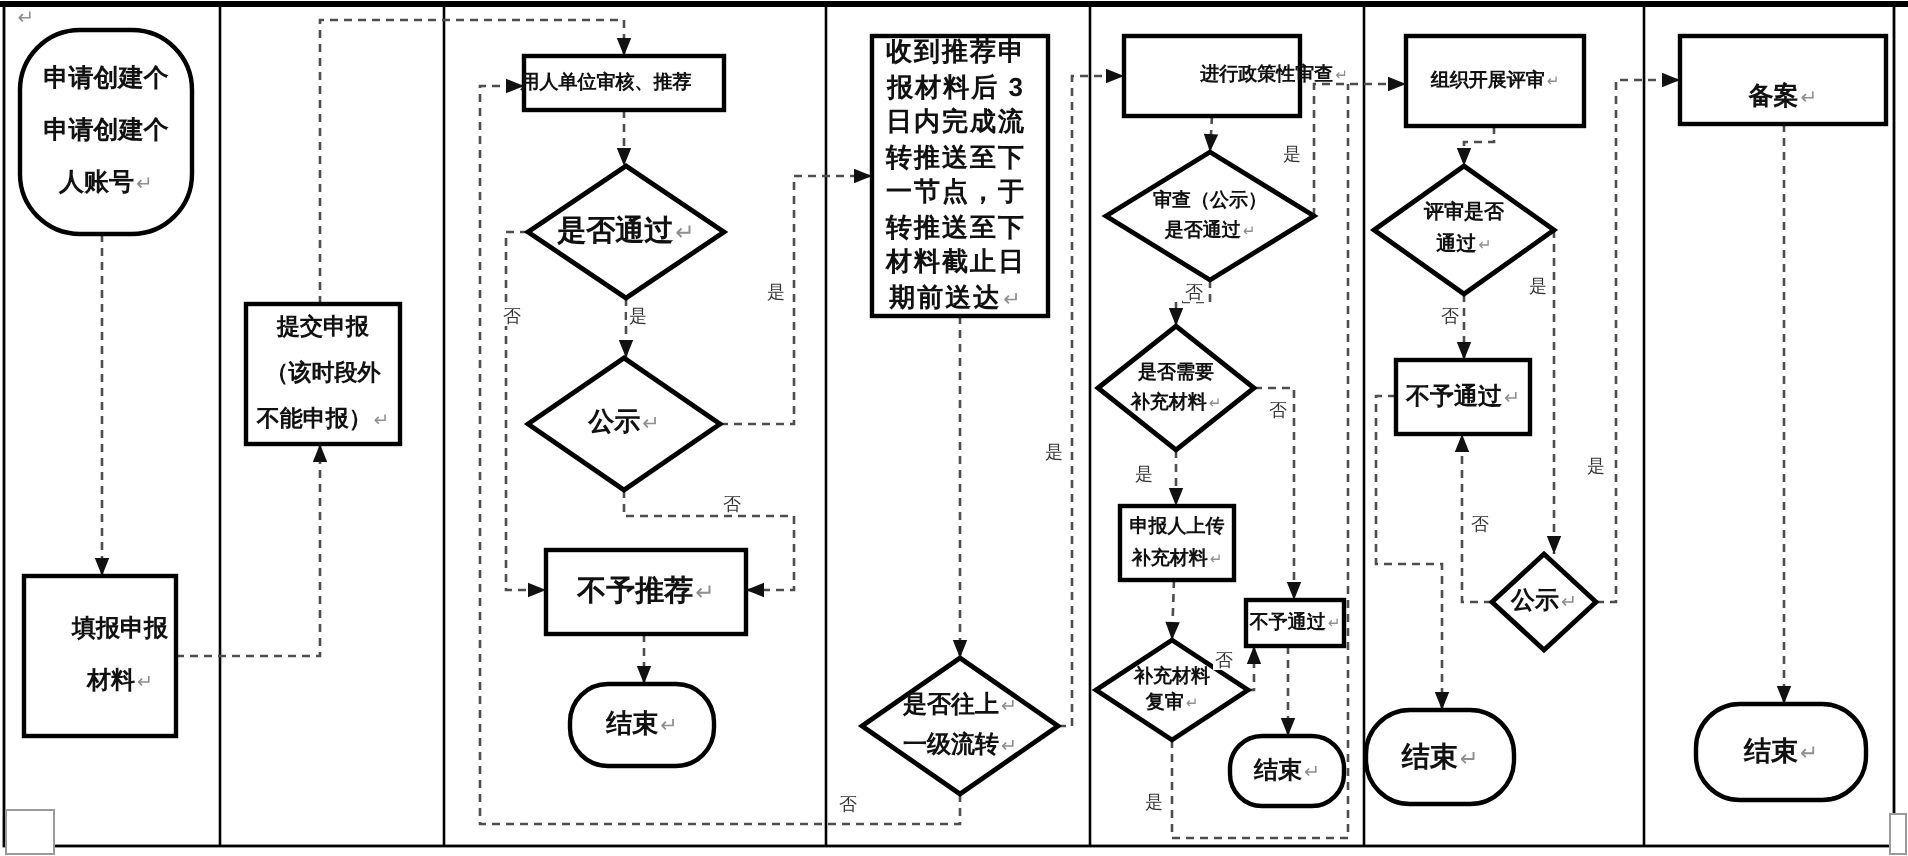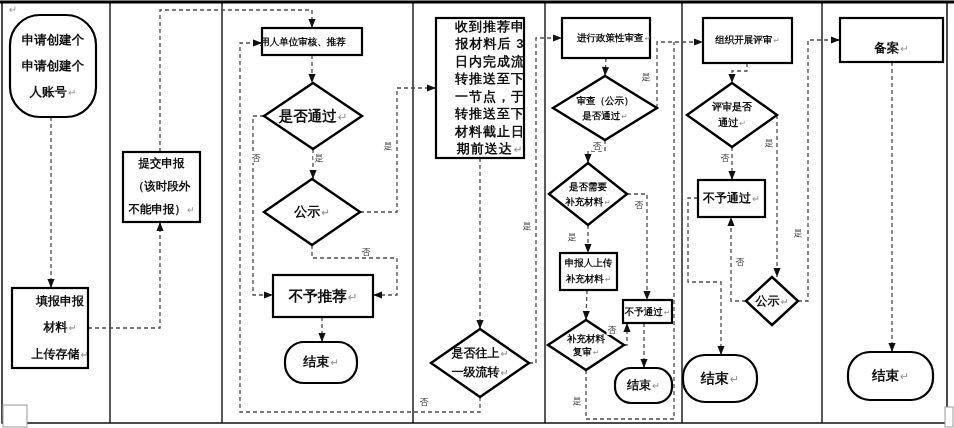--- a/index.html
+++ b/index.html
@@ -117,21 +117,20 @@
     </svg>
   <div id="text-layer">
       <div class="node-label" style="left: 10px; top: 15px; width: 86px; height: 102px; font-size: 12.5px; line-height: 26px;">
         <span class="ln">申请创建个</span>
         <span class="ln">申请创建个</span>
         <span class="ln">人账号<span class="ret">↵</span></span>
       </div>
       <div class="node-label" style="left: 12px; top: 288px; width: 96px; height: 80px; font-size: 12px; line-height: 26px;">
         <span class="ln">填报申报</span>
         <span class="ln">材料<span class="ret">↵</span></span>
-        <span class="ln">上传存储<span class="ret">↵</span></span>
       </div>
       <div class="node-label" style="left: 123px; top: 152px; width: 77px; height: 70px; font-size: 11.5px; line-height: 23px;">
         <span class="ln">提交申报</span>
         <span class="ln">（该时段外</span>
         <span class="ln">不能申报）<span class="ret">↵</span></span>
       </div>
       <div class="node-label" style="left: 262px; top: 28px; width: 82px; height: 27px; font-size: 9.5px; line-height: 12px;">
         <span class="ln">用人单位审核、推荐</span>
       </div>
       <div class="node-label" style="left: 264px; top: 83px; width: 98px; height: 66px; font-size: 14.5px; line-height: 18px;">
@@ -139,35 +138,35 @@
       </div>
       <div class="node-label" style="left: 264px; top: 179px; width: 96px; height: 66px; font-size: 13px; line-height: 16px;">
         <span class="ln">公示<span class="ret">↵</span></span>
       </div>
       <div class="node-label" style="left: 273px; top: 275px; width: 100px; height: 42px; font-size: 14.5px; line-height: 18px;">
         <span class="ln">不予推荐<span class="ret">↵</span></span>
       </div>
       <div class="node-label" style="left: 285px; top: 342px; width: 72px; height: 41px; font-size: 13px; line-height: 16px;">
         <span class="ln">结束<span class="ret">↵</span></span>
       </div>
-      <div class="node-label" style="left: 436px; top: 18px; width: 108px; height: 140px; font-size: 13px; line-height: 17.5px; letter-spacing: 1px;">
+      <div class="node-label" style="left: 424px; top: 18px; width: 108px; height: 140px; font-size: 13px; line-height: 17.5px; letter-spacing: 1px;">
         <span class="ln">收到推荐申</span>
         <span class="ln">报材料后 3</span>
         <span class="ln">日内完成流</span>
         <span class="ln">转推送至下</span>
         <span class="ln">一节点，于</span>
         <span class="ln">转推送至下</span>
         <span class="ln">材料截止日</span>
         <span class="ln">期前送达<span class="ret">↵</span></span>
       </div>
       <div class="node-label" style="left: 431px; top: 329px; width: 98px; height: 68px; font-size: 12px; line-height: 19px;">
         <span class="ln">是否往上<span class="ret">↵</span></span>
         <span class="ln">一级流转<span class="ret">↵</span></span>
       </div>
-      <div class="node-label" style="left: 562px; top: 18px; width: 104px; height: 40px; font-size: 9.5px; line-height: 12px;">
+      <div class="node-label" style="left: 562px; top: 18px; width: 104px; height: 40px; font-size: 9.5px; line-height: 12px; padding-left: 23px;">
         <span class="ln">进行政策性审查<span class="ret">↵</span></span>
       </div>
       <div class="node-label" style="left: 553px; top: 76px; width: 104px; height: 64px; font-size: 9.5px; line-height: 15px;">
         <span class="ln">审查（公示）</span>
         <span class="ln">是否通过<span class="ret">↵</span></span>
       </div>
       <div class="node-label" style="left: 549px; top: 163px; width: 78px; height: 62px; font-size: 9.5px; line-height: 15px;">
         <span class="ln">是否需要</span>
         <span class="ln">补充材料<span class="ret">↵</span></span>
       </div>

